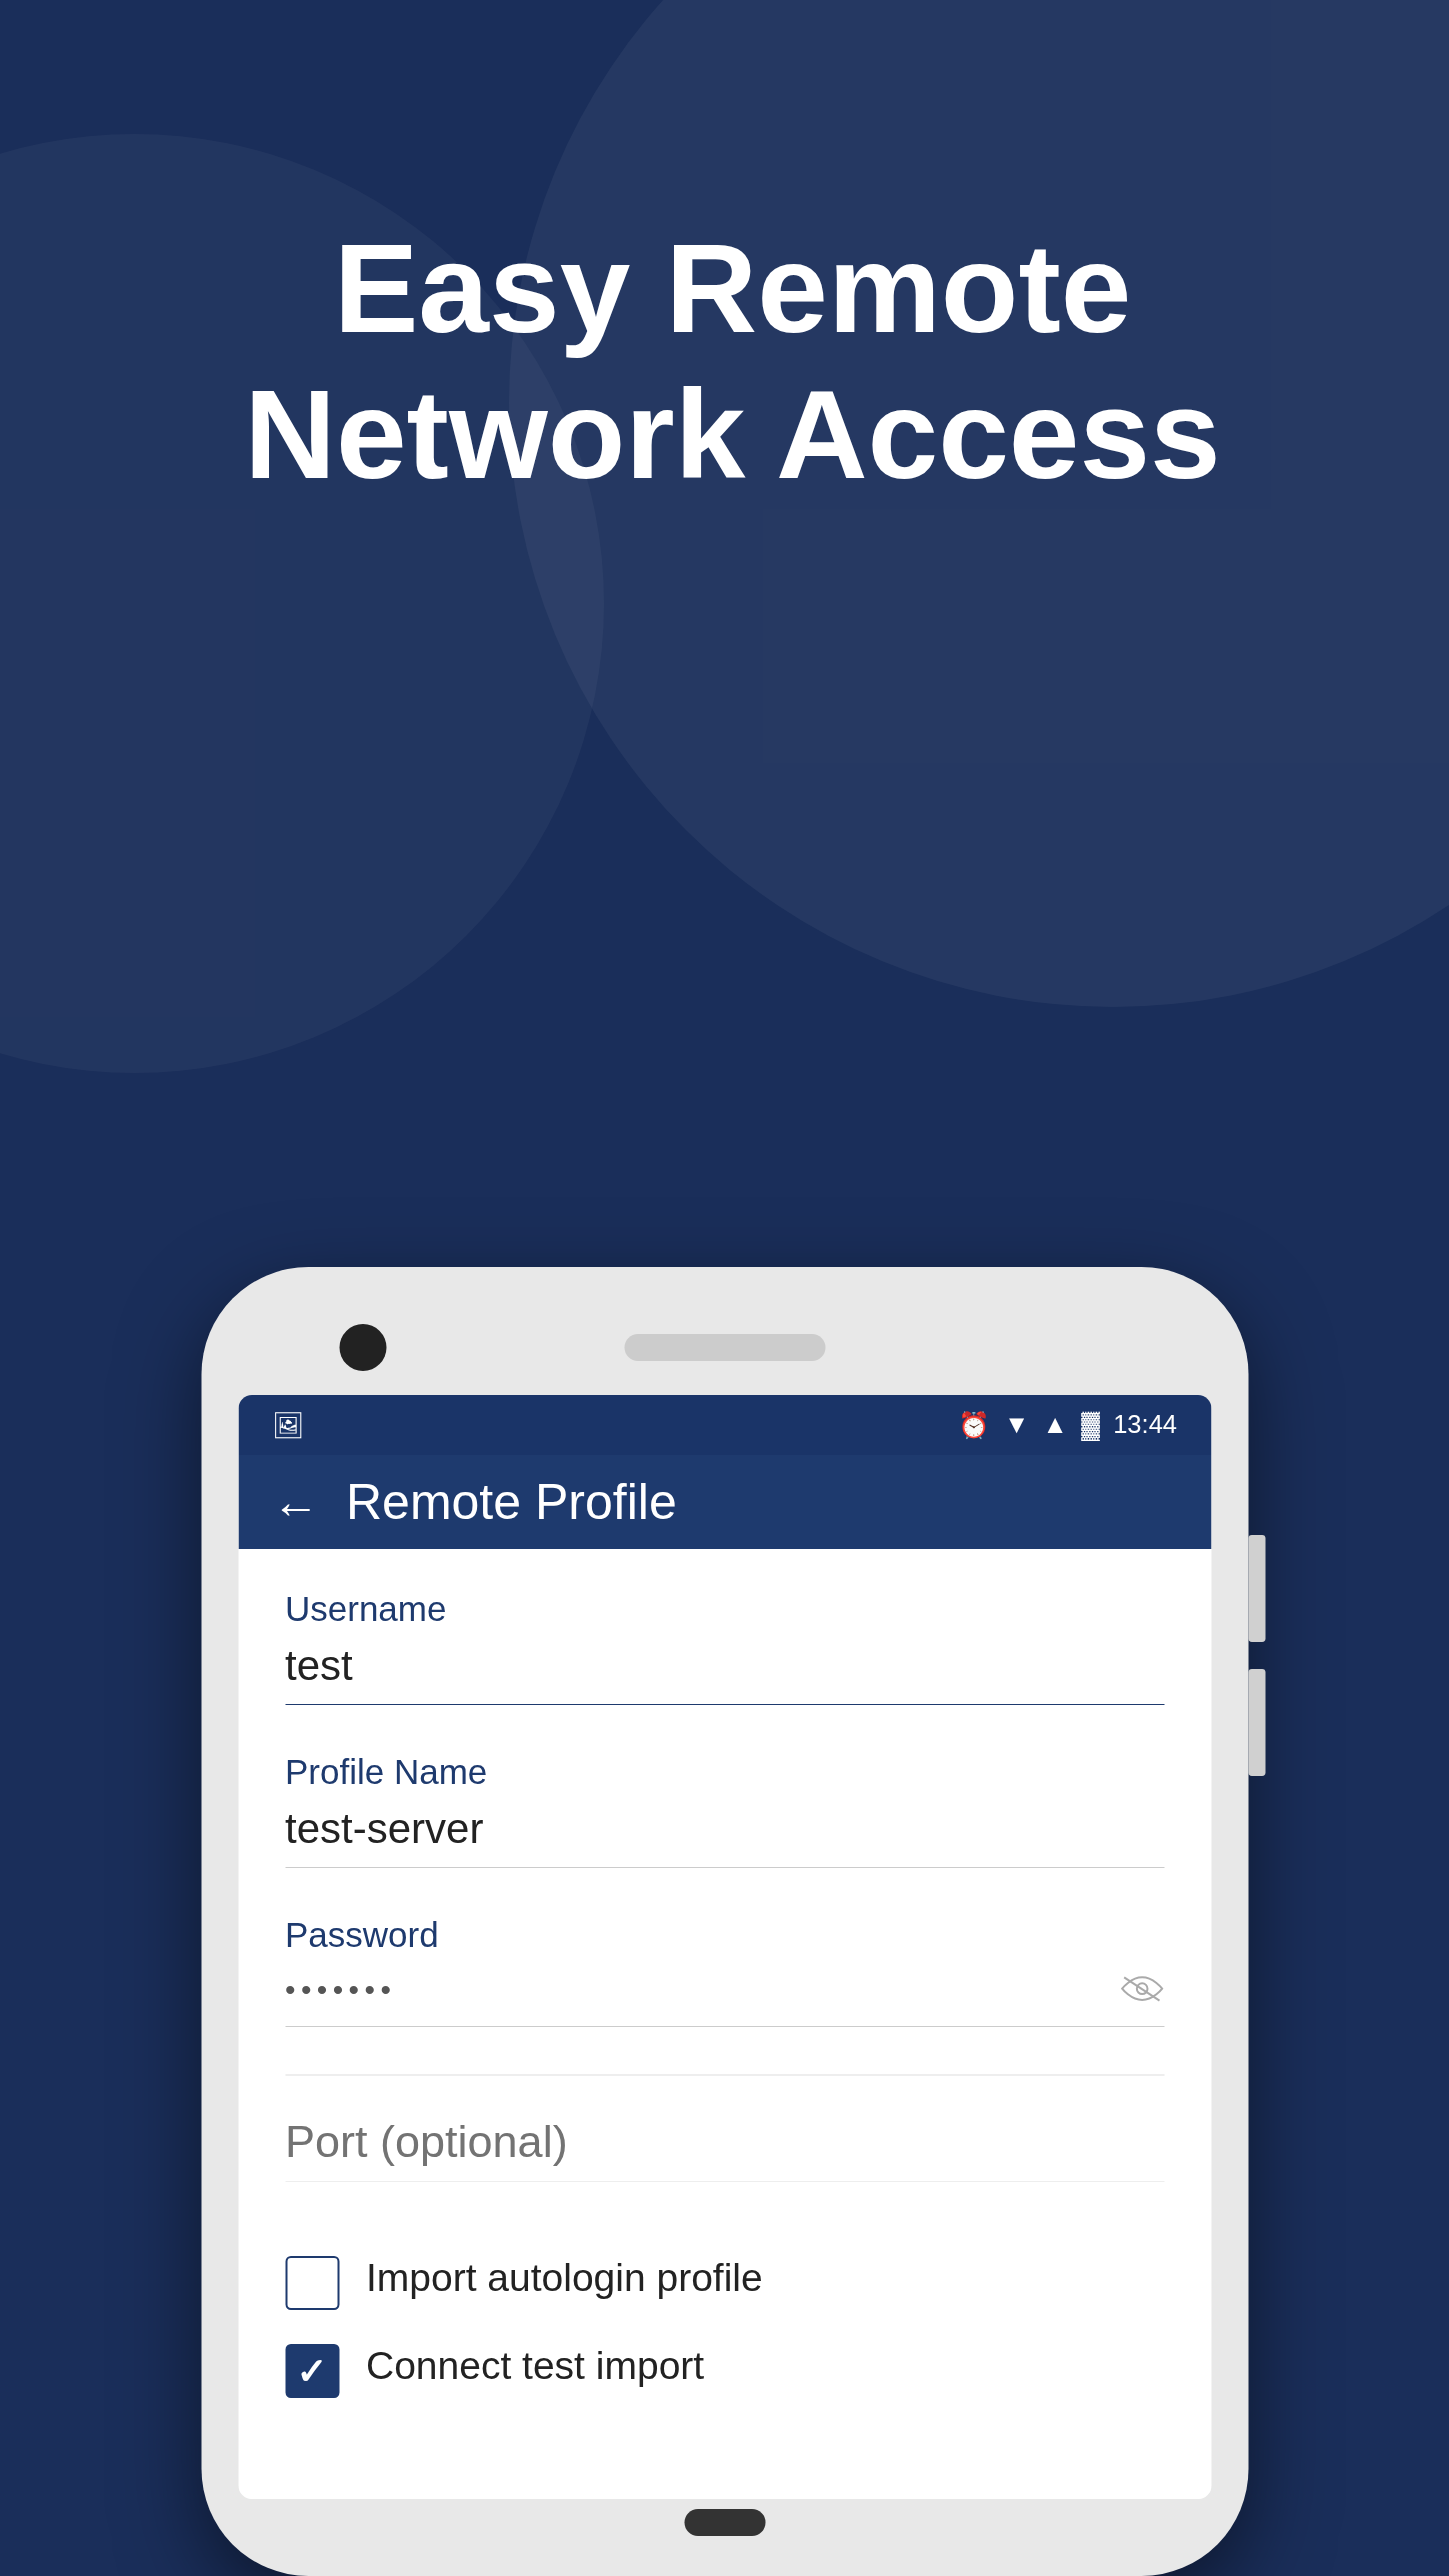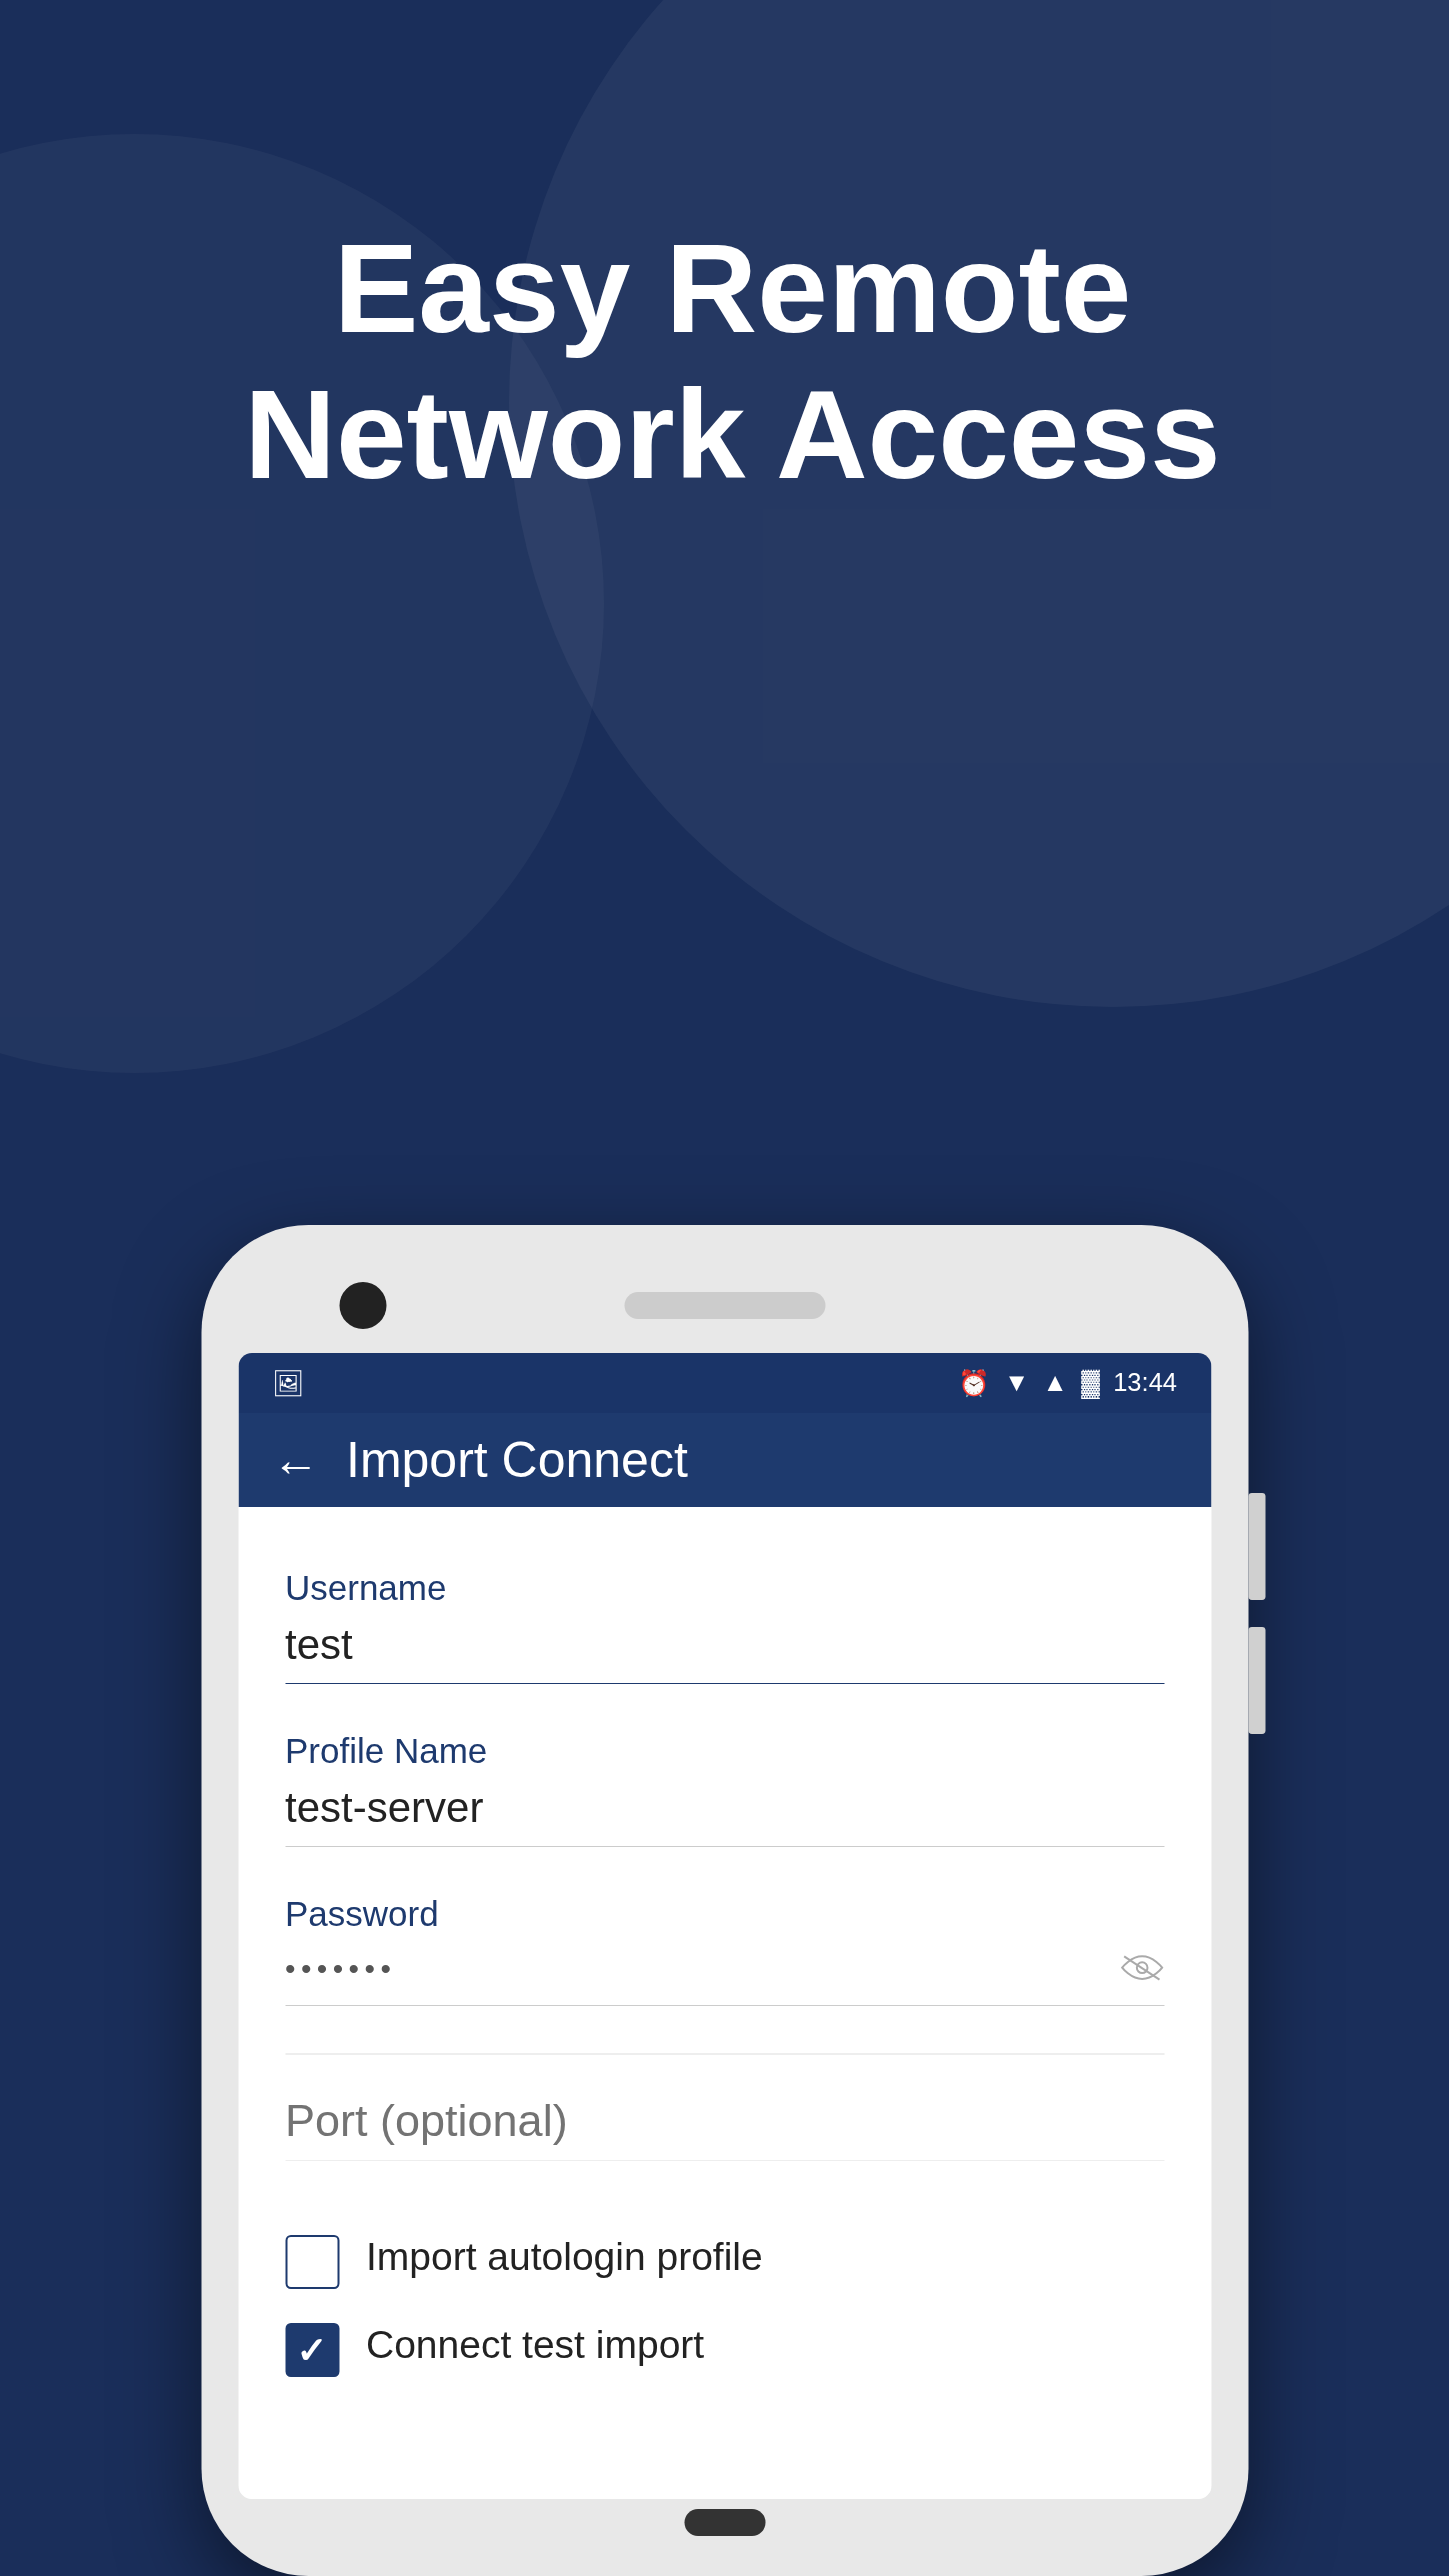--- a/index.html
+++ b/index.html
@@ -150,21 +150,21 @@
 
     .app-bar-title {
       color: white;
       font-size: 50px;
       font-weight: 500;
     }
 
     
     .form-area {
       background: white;
-      padding: 61px 47px;
+      padding: 40px 47px;
     }
 
     .form-field {
       margin-bottom: 47px;
     }
 
     .field-label {
       color: #1e3a6e;
       font-size: 35px;
       font-weight: 500;
@@ -314,21 +314,21 @@
           <span class="status-icon">⏰</span>
           <span class="status-icon">▼</span>
           <span class="status-icon">▲</span>
           <span class="status-icon">▓</span>
           <span class="status-icon">13:44</span>
         </div>
       </div>
 
       <div class="app-bar">
         <span class="back-arrow">←</span>
-        <span class="app-bar-title">Import Connect</span>
+        <span class="app-bar-title">Remote Profile</span>
       </div>
 
       <div class="form-area">
 
         <div class="form-field">
           <div class="field-label">Username</div>
           <span class="field-value">test</span>
         </div>
 
         <div class="form-field">

